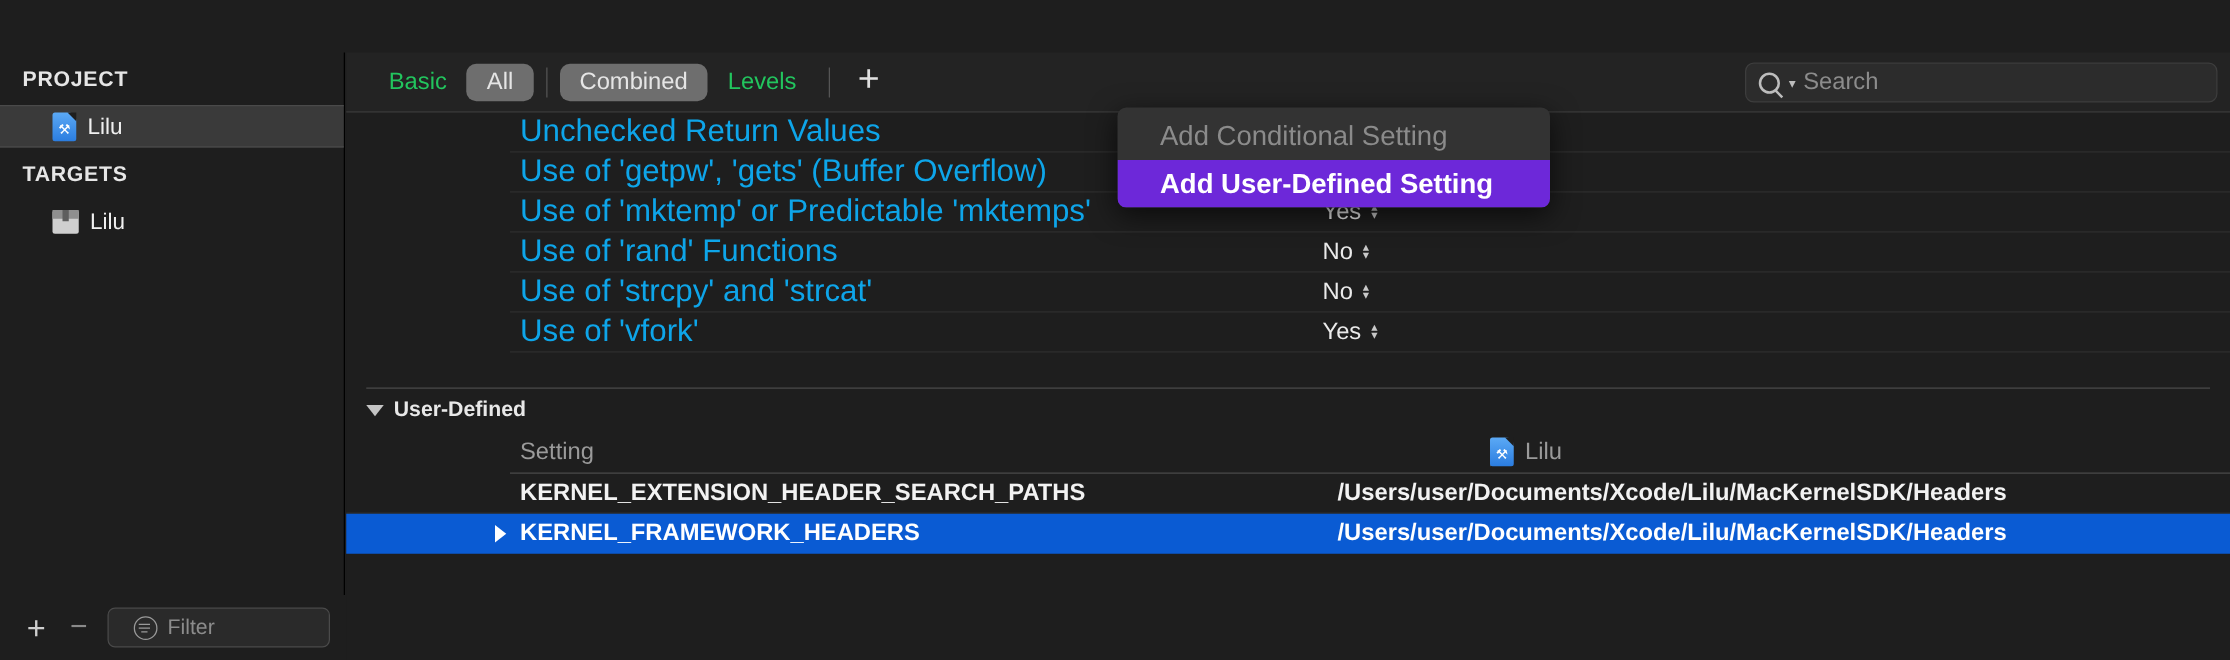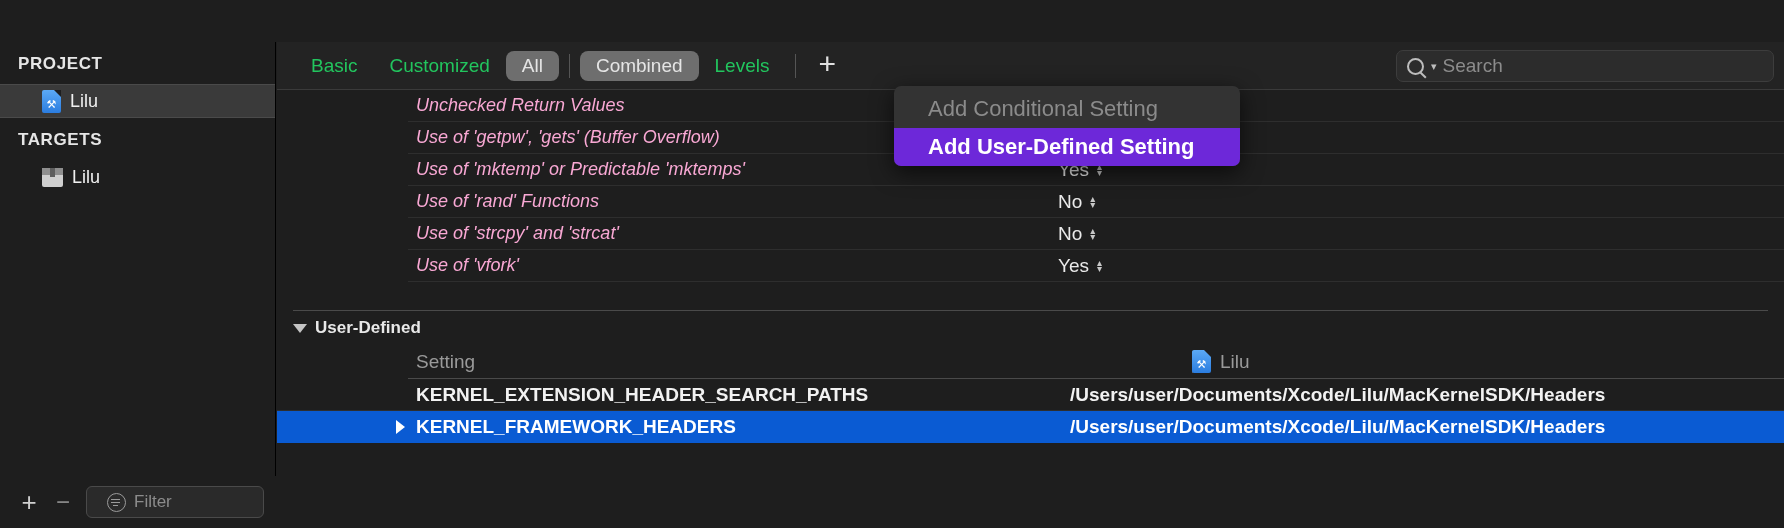--- a/index.html
+++ b/index.html
@@ -133,21 +133,21 @@
   .mag-chev { color:#bdbdbd; font-size:11px; margin-left:1px; }
   .search-ph { font-size:19px; color:#8c8c8c; }
 
   
   .table { position:relative; width:1507px; height:437px; }
   .srow {
     position:relative; display:flex; align-items:center; height:32px;
     border-bottom:1px solid #2e2e2e; margin-left:131px; margin-right:0px;
     padding-left:8px;
   }
-  .srow .sname { font-size:18px; color:#f9a8d4; white-space:nowrap;font-style:italic; }
+  .srow .sname { font-size:25px; color:#0ea5e9; white-space:nowrap; }
   .srow .sval {
     position:absolute; left:650px; font-size:19px; color:#eaeaea;
     display:flex; align-items:center; gap:8px;
   }
   .stepper { display:inline-flex; flex-direction:column; line-height:6px; color:#c8c8c8; font-size:10px; }
   .stepper span { display:block; }
 
   .group-sep { height:1px; background:#4a4a4a; margin:28px 16px 0 16px; }
   .group-head {
     display:flex; align-items:center; gap:8px;
@@ -222,21 +222,20 @@
           </div>
         <span class="filter-ph">Filter</span>
       </div>
     </div>
   </div>
 
   <div class="content">
 
     <div class="filterbar">
       <div class="fseg">Basic</div>
-      <div class="fseg">Customized</div>
       <div class="fseg on">All</div>
       <div class="fsep"></div>
       <div class="fseg on">Combined</div>
       <div class="fseg">Levels</div>
       <div class="fsep"></div>
       <div class="fplus">+</div>
 
       <div class="searchbox">
         <div class="mag"></div>
         <span class="mag-chev">▾</span>

